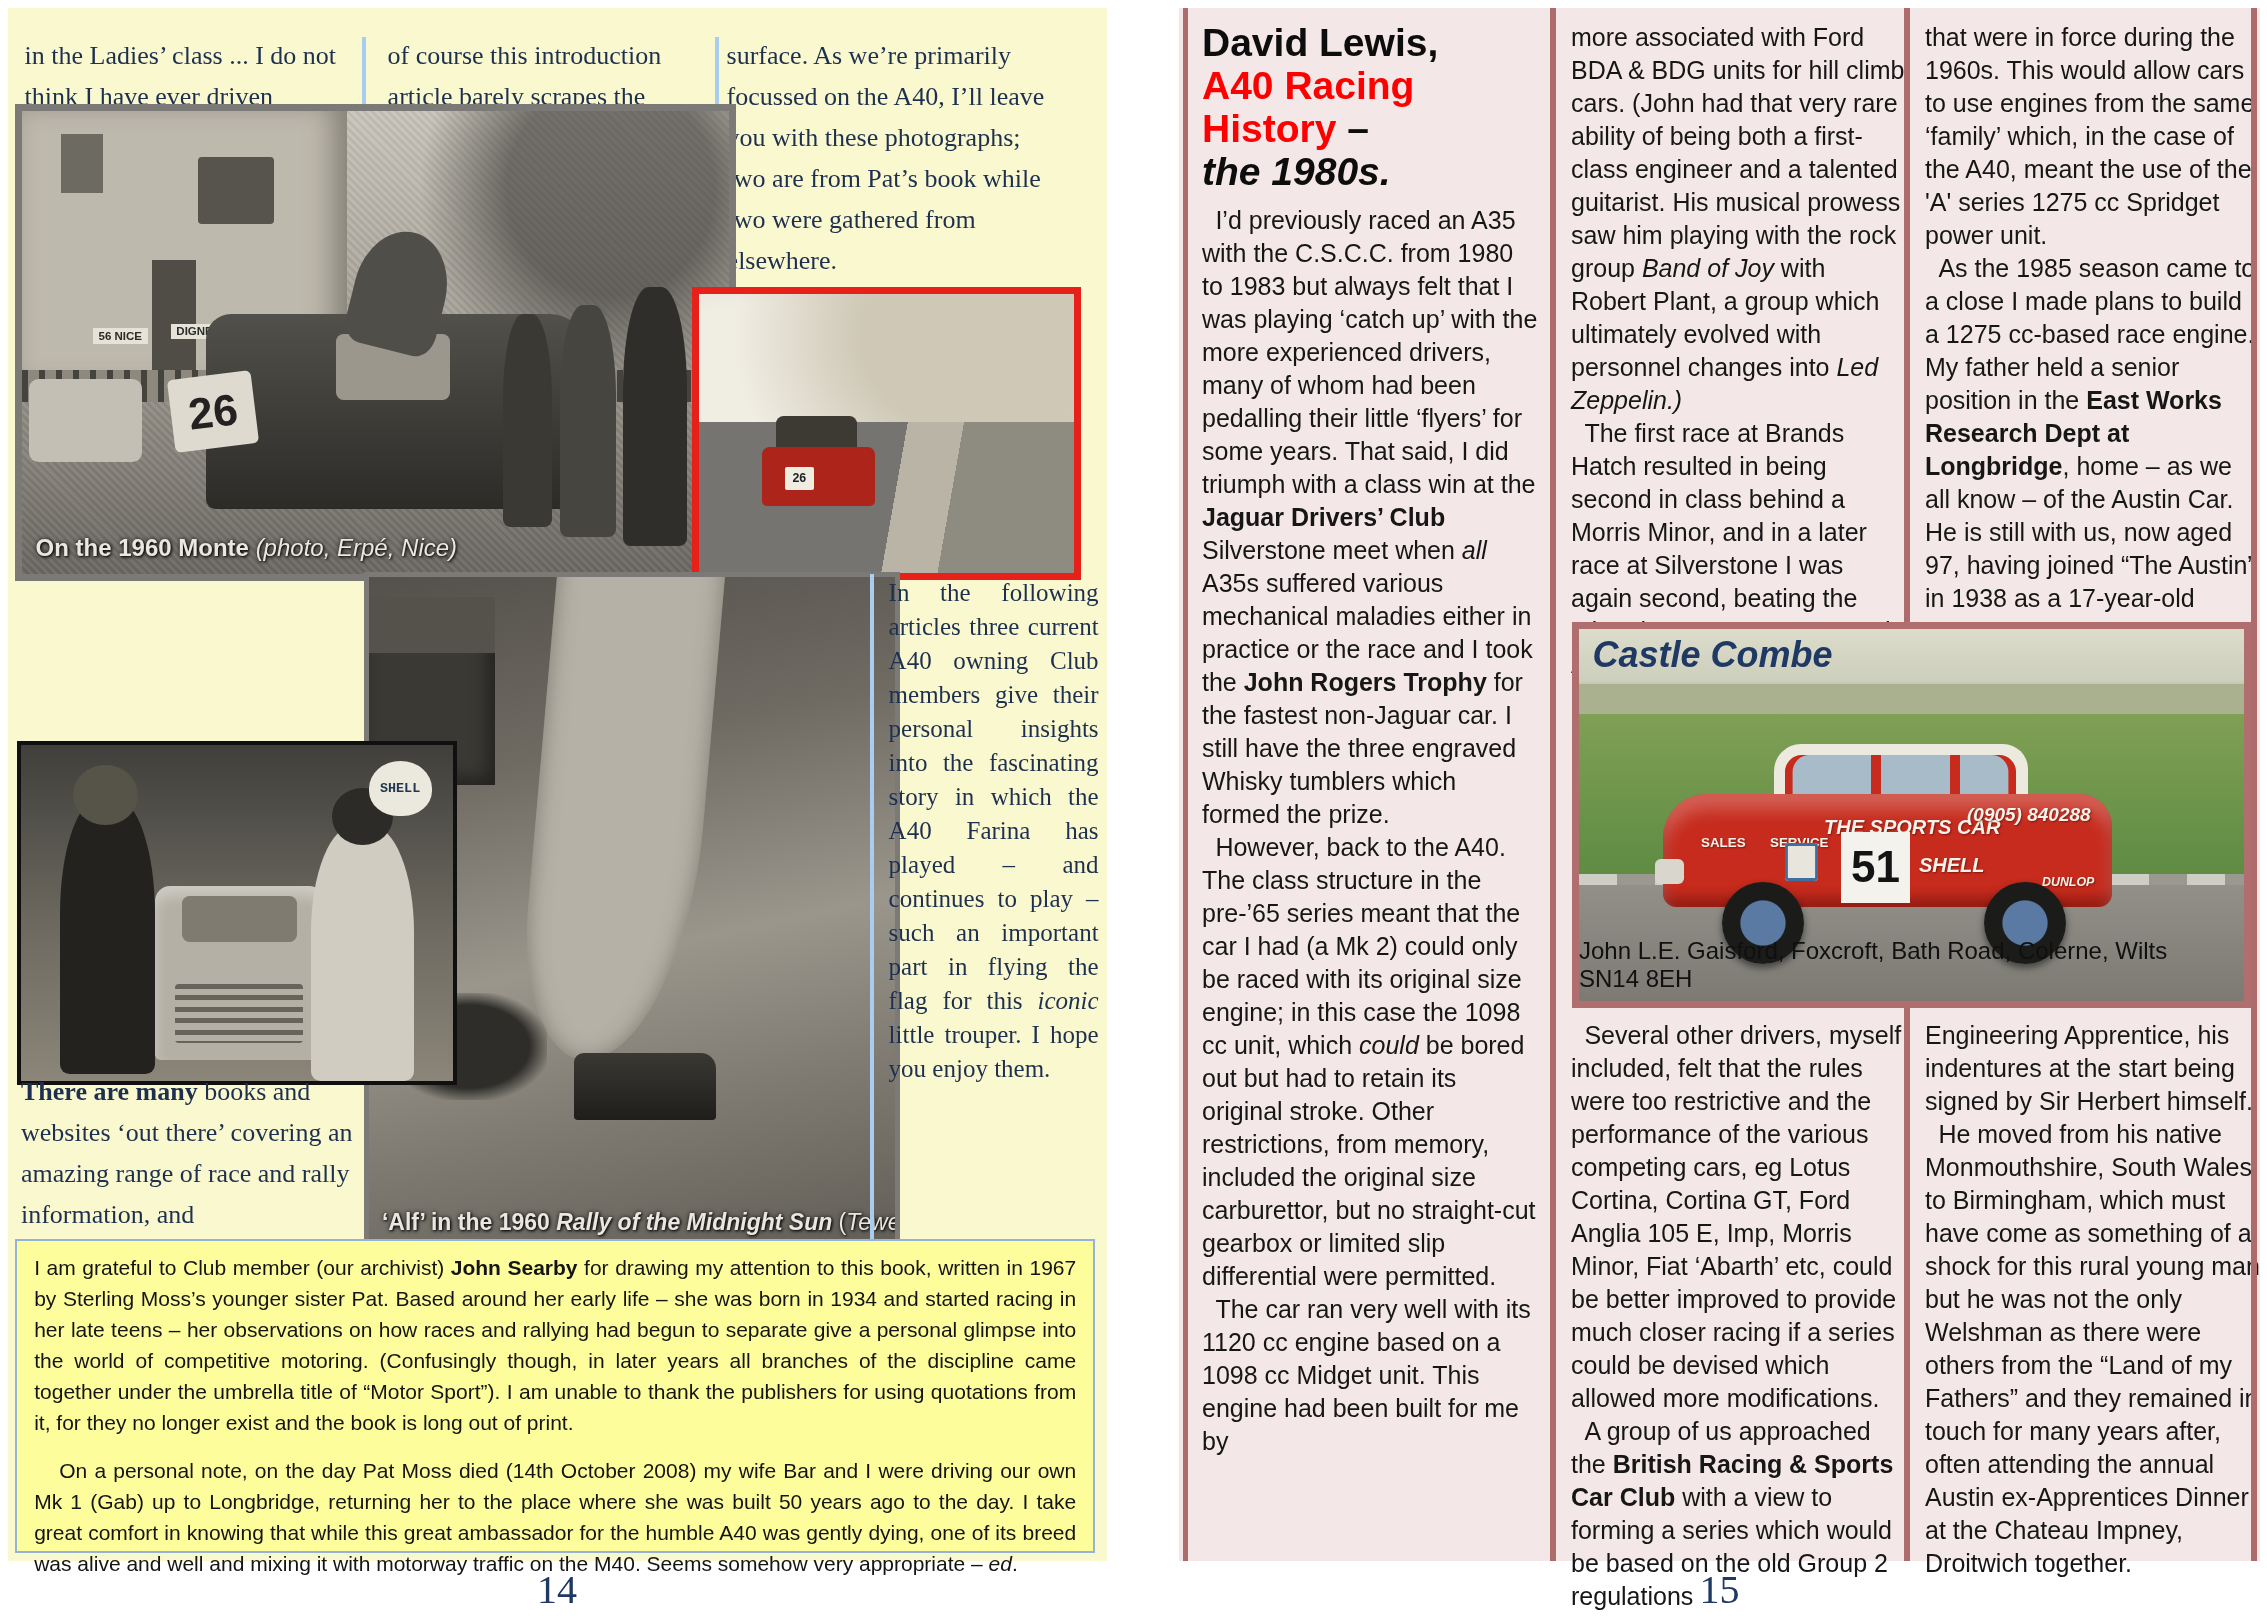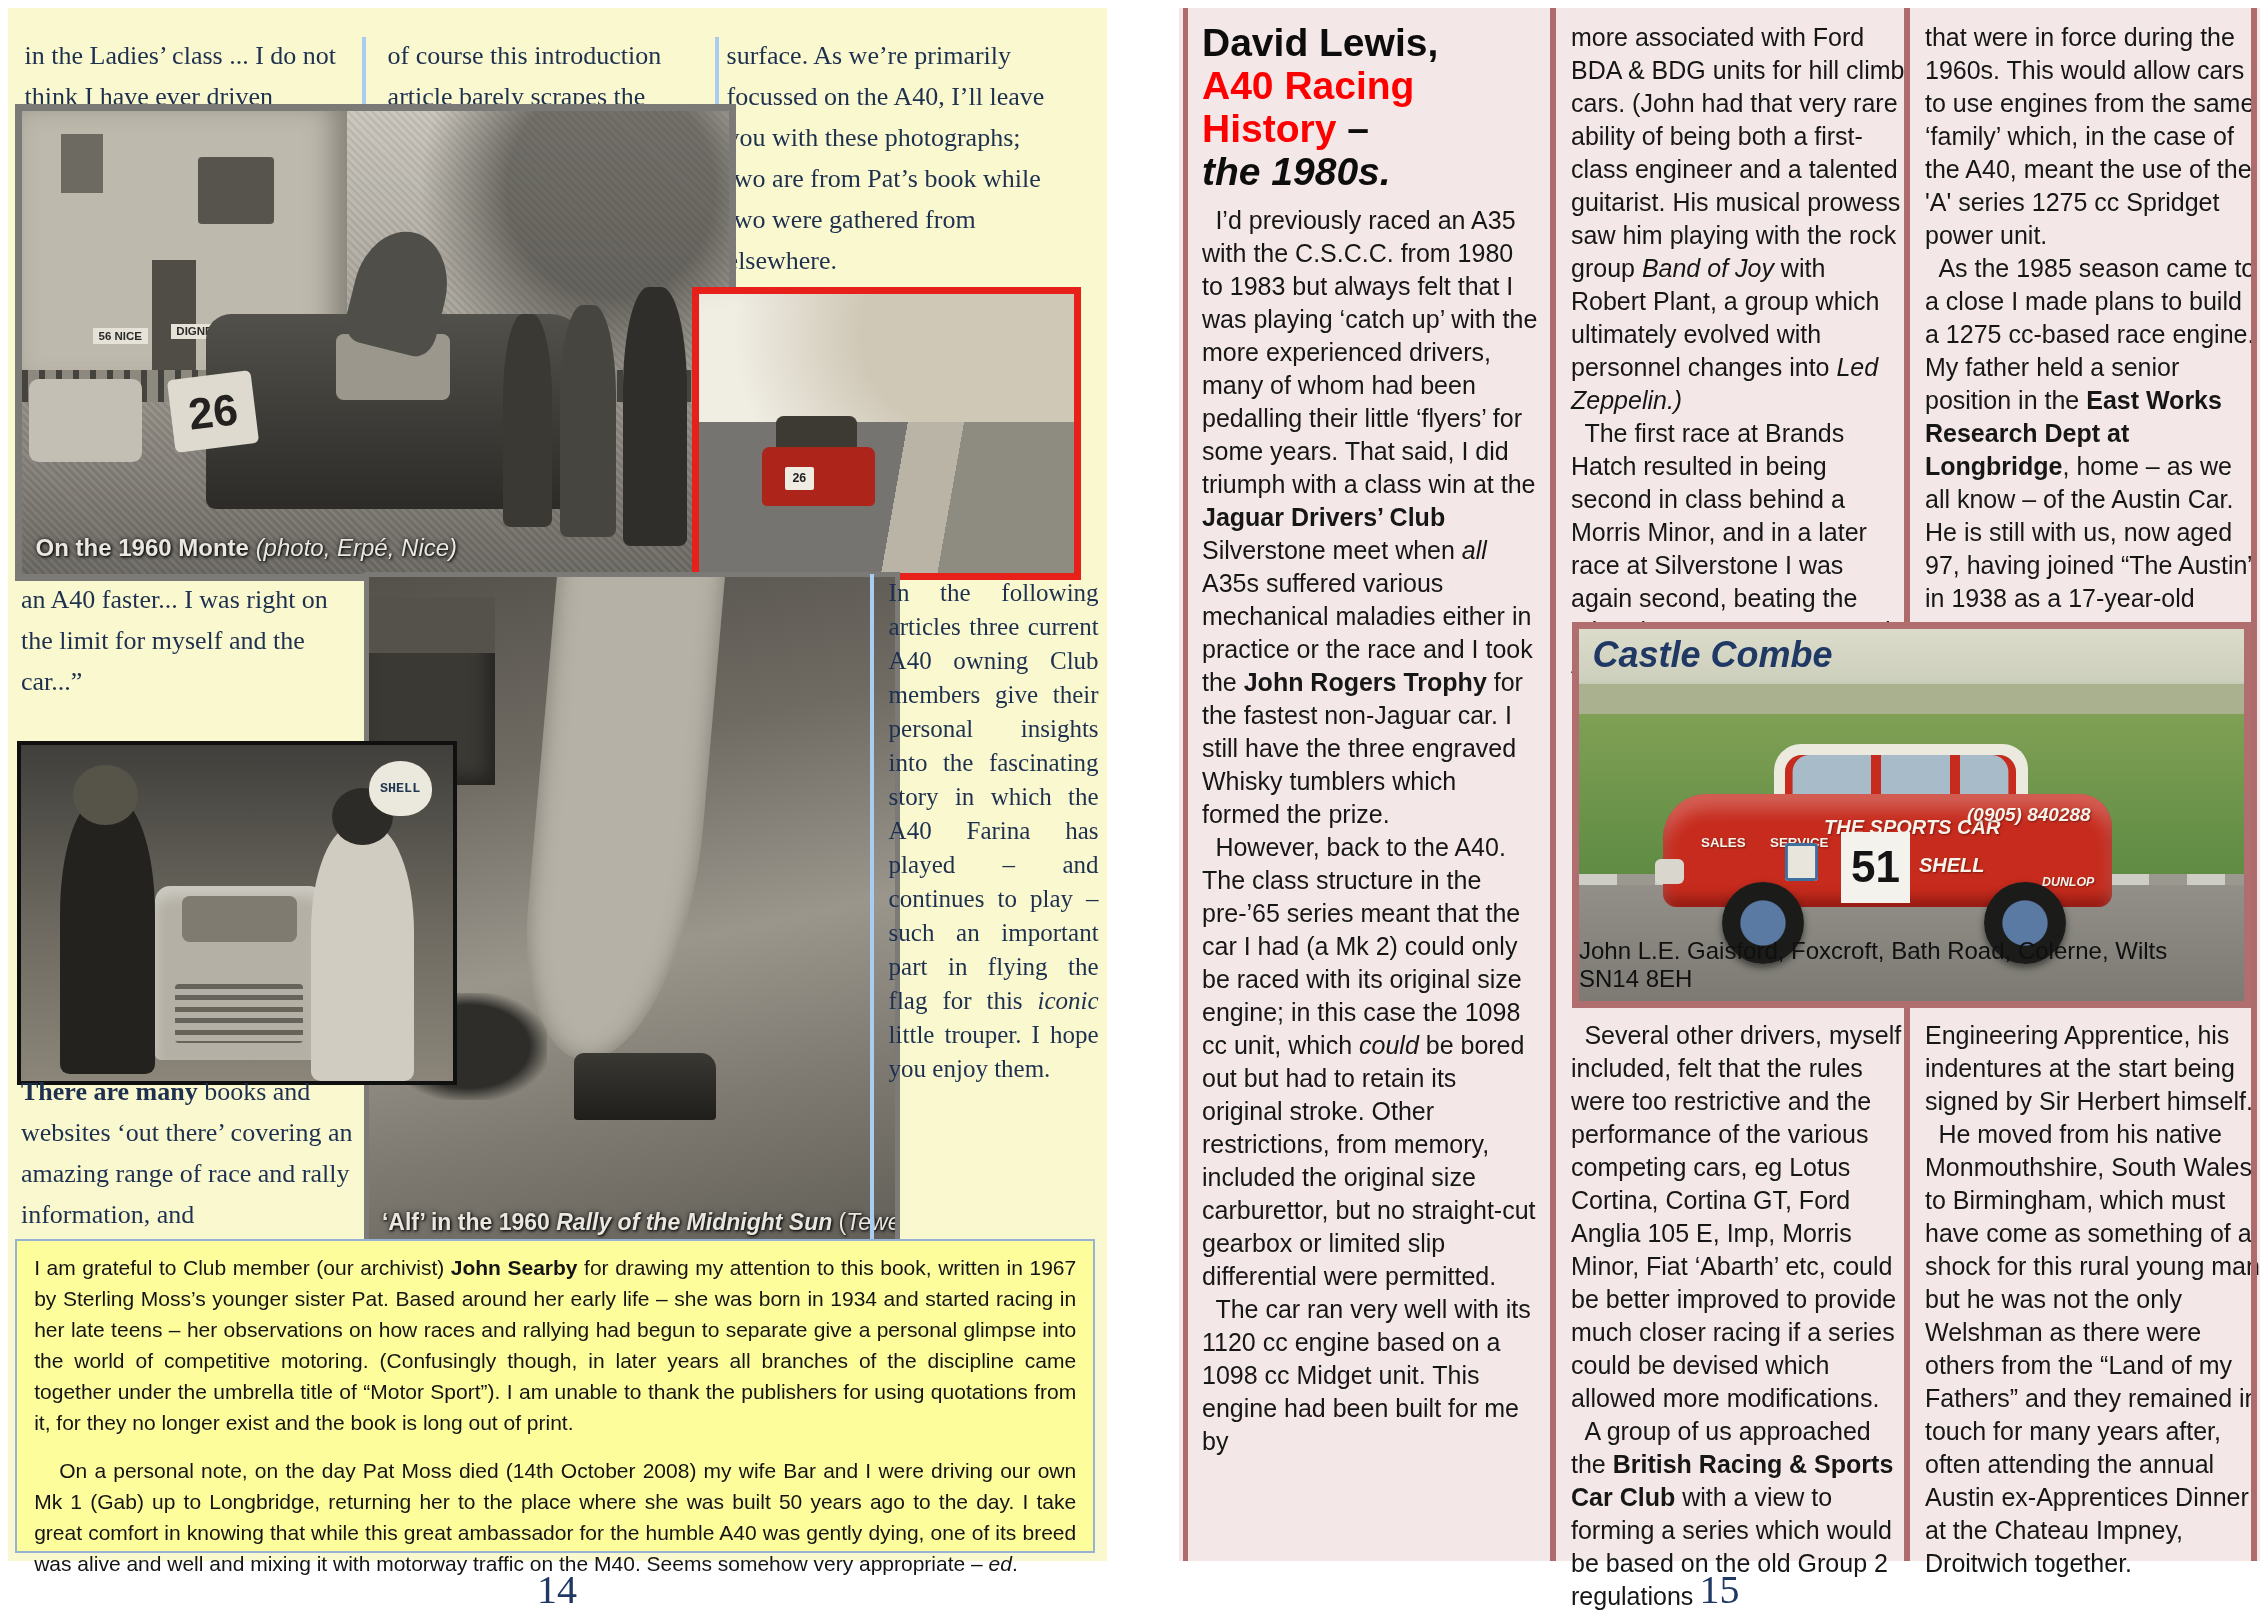--- a/index.html
+++ b/index.html
@@ -221,21 +221,20 @@
 
     <figure class="photo photo-inset">
       <div class="r-road"></div>
       <div class="r-car">
         <div class="r-roof"></div>
         <div class="r-body"></div>
         <div class="r-plate">26</div>
       </div>
     </figure>
 
-    <div class="tcol quote2 serif">an A40 faster... I was right on the limit for myself and the car...”</div>
 
     <figure class="photo photo-alf">
       <div class="a-house">
         <div class="a-roof"></div>
       </div>
       <div class="a-road"></div>
       <div class="a-bush"></div>
       <div class="a-car"></div>
       <figcaption class="photo-caption a-caption"><span class="sb">‘Alf’ in the 1960 </span><span class="sbi">Rally of the Midnight Sun</span><span> (</span><span class="si">Tewe Bild</span></figcaption>
     </figure>

